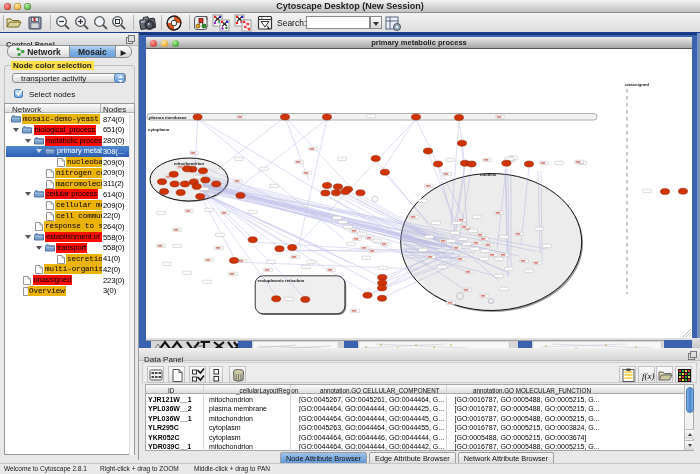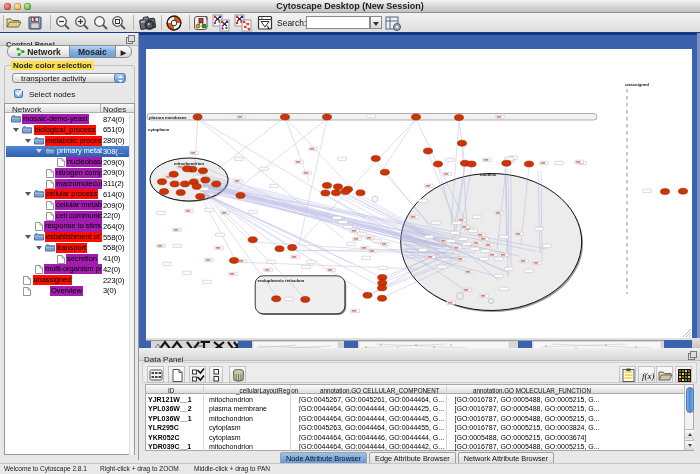--- a/index.html
+++ b/index.html
@@ -33,21 +33,21 @@
 #cbx { position:absolute; left:9px; top:23px; width:9px; height:9px; border-radius:2px; background:linear-gradient(#cfe4f7,#74a9e0); border:1px solid #4a7ab2; color:#fff; font-size:8px; font-weight:bold; line-height:8px; text-align:center; }
 
 #tree { left:4px; top:70px; width:131px; height:352px; background:#fff; border:1px solid #989898; }
 #treehead { position:absolute; left:0; top:0; width:129px; height:9px; background:linear-gradient(#fcfcfc,#dedede); border-bottom:1px solid #b0b0b0; }
 #treehead span { font-size:8px; color:#222; position:absolute; top:0.5px; }
 .trow { position:absolute; left:1px; width:128px; height:10.7px; font-size:7.6px; letter-spacing:-0.1px; white-space:nowrap; }
 .trow .num { position:absolute; left:97px; top:0.5px; color:#000; }
 .tico { position:absolute; top:1px; }
 .tarw { position:absolute; top:3px; width:0; height:0; border-left:3.5px solid transparent; border-right:3.5px solid transparent; border-top:4.5px solid #555; }
 .tt { position:absolute; top:0px; height:10.2px; line-height:10.2px; padding:0 1px; color:#000; overflow:hidden; max-width:98px; }
-.bg-g { background:#a21caf; }
+.bg-g { background:#eab308;font-family:Liberation Mono, monospace; }
 .bg-r { background:#ff0e00; }
 .selrow { background:linear-gradient(#4f87d4,#2e60b0); color:#fff; }
 
 #net { left:139px; top:33px; width:561px; height:315px; background:#3a62ae; }
 #netframe { position:absolute; left:0px; top:0px; width:561px; height:315px; }
 #navline { position:absolute; left:0; top:0; width:561px; height:1.5px; background:#16367e; }
 #rlight { position:absolute; right:0; top:0; width:3px; height:315px; background:#7d92bd; }
 #wtitle { position:absolute; left:7px; top:3.5px; width:546px; height:12px; background:linear-gradient(#ebebeb,#a6a6a6); border-bottom:1px solid #555; }
 #wtitle .title { width:100%; text-align:center; font-size:7.5px; font-weight:bold; color:#222; line-height:11px; }
 .wl { position:absolute; top:3px; width:7px; height:7px; border-radius:50%; }
@@ -367,32 +367,38 @@
             <path d="M5 0.5 L5 3 L7.5 3" fill="none" stroke="#8a8a8a" stroke-width="0.8"></path>
           </svg>
           <span class="tt bg-r" style="left:26.5px;max-width:69.5px;">unassigned</span>
           <span class="num">223(0)</span>
         </div>
         <div class="trow" style="top:181.7px">
           <svg class="tico" style="left:17px" width="8" height="9">
             <path d="M0.5 0.5 L5 0.5 L7.5 3 L7.5 8.5 L0.5 8.5 Z" fill="#fff" stroke="#8a8a8a" stroke-width="0.9"></path>
             <path d="M5 0.5 L5 3 L7.5 3" fill="none" stroke="#8a8a8a" stroke-width="0.8"></path>
           </svg>
-          <span class="tt bg-g" style="left:44px;max-width:69.5px;">Overview</span>
+          <span class="tt bg-g" style="left:22px;max-width:69.5px;">Overview</span>
           <span class="num">3(0)</span>
         </div>
       </div>
     <div style="position:absolute;right:0;top:10px;width:5px;height:341px;background:#f4f4f4;border-left:1px solid #e0e0e0;"></div>
   </div>
 </div>
 
 <div class="abs" id="net">
   <div id="netframe">
     <div id="navline"></div>
       <div id="rlight"></div>
+    <div id="wtitle">
+      <div class="wl" style="left:4px;background:radial-gradient(circle at 35% 30%,#ff9a94,#d85248 60%,#a33a31);"></div>
+      <div class="wl" style="left:15px;background:radial-gradient(circle at 35% 30%,#ffe9a8,#eab53e 60%,#c08a20);"></div>
+      <div class="wl" style="left:26px;background:radial-gradient(circle at 35% 30%,#b5eda2,#52b543 60%,#2d8e21);"></div>
+      <div class="title">primary metabolic process</div>
+    </div>
     <div id="canvas">
       <svg width="546" height="289" id="graph">
           <ellipse cx="346.6" cy="194.6" rx="90.5" ry="68.5" fill="#0a0a0a" opacity="0.4"></ellipse>
           <ellipse cx="345.2" cy="193" rx="90.5" ry="68.5" fill="#ececec" stroke="#111" stroke-width="1"></ellipse>
           <ellipse cx="44" cy="131.5" rx="39" ry="21.5" fill="#0a0a0a" opacity="0.35"></ellipse>
           <ellipse cx="43" cy="130.5" rx="39" ry="21.5" fill="#ededed" stroke="#111" stroke-width="1"></ellipse>
           <rect x="110.5" y="228" width="89.7" height="38" rx="8" fill="#222" opacity="0.6"></rect>
           <rect x="109.2" y="226.8" width="89.7" height="38" rx="8" fill="#efefef" stroke="#222" stroke-width="0.9"></rect>
           <rect x="1" y="64.5" width="450" height="6.5" rx="3.2" fill="#f2f2f2" stroke="#9a9a9a" stroke-width="0.8"></rect>
           <text x="3" y="69.5" font-size="4.3" font-weight="bold" fill="#111">plasma membrane</text>

